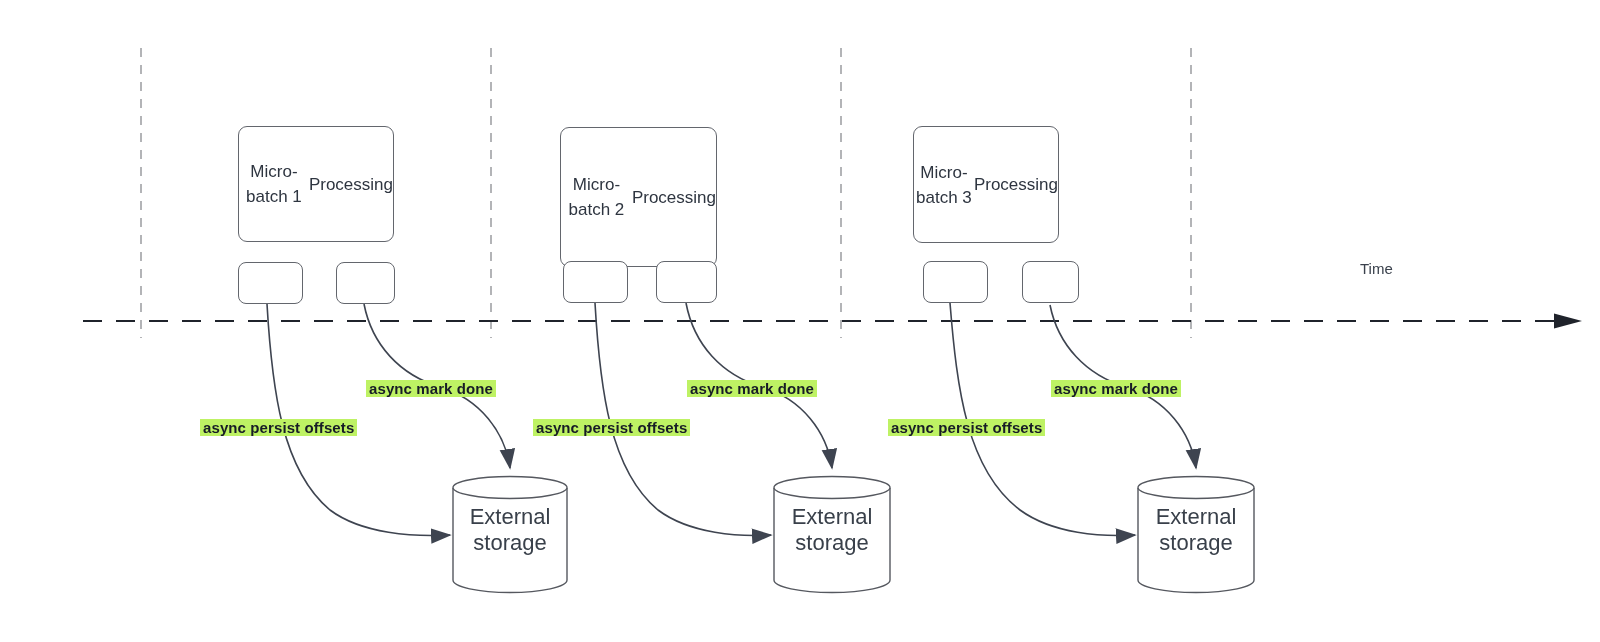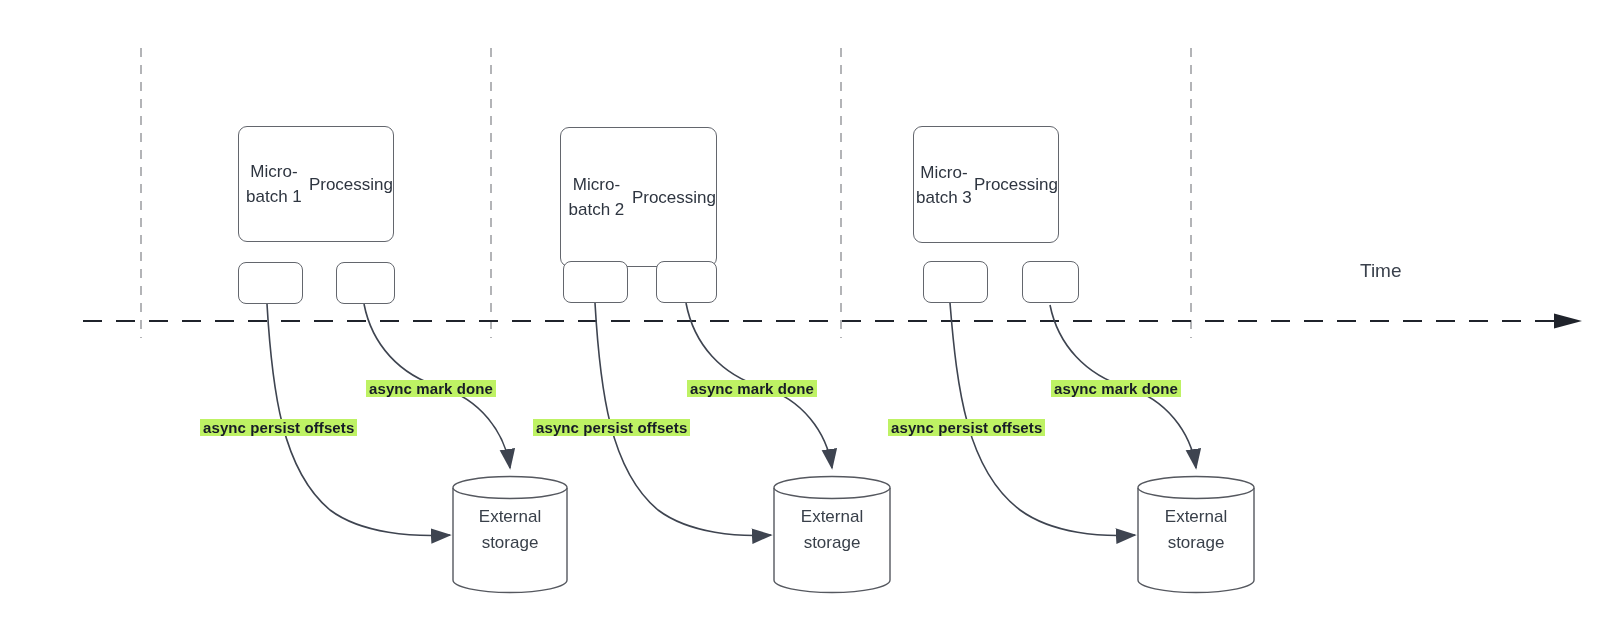--- a/index.html
+++ b/index.html
@@ -48,39 +48,39 @@
   }
   .storage svg {
     display: block;
   }
   .storage-text {
     position: absolute;
     left: 0;
     top: 27px;
     width: 100%;
     text-align: center;
-    font-size: 17px;
+    font-size: 22px;
     line-height: 26px;
     color: #39404a;
   }
   .conn-label {
     position: absolute;
     z-index: 3;
     font-size: 15px;
     font-weight: 700;
     color: #171c26;
     background: #bef264;
     padding: 0 3px;
     white-space: nowrap;
     letter-spacing: 0.1px;
   }
   .time-label {
     position: absolute;
     z-index: 2;
-    font-size: 19px;
+    font-size: 15px;
     color: #3a414c;
   }
 </style>
 </head>
 <body>
 
 <div class="stage">
 
   <svg class="layer-svg" width="1600" height="642" viewBox="0 0 1600 642">
     <defs>

